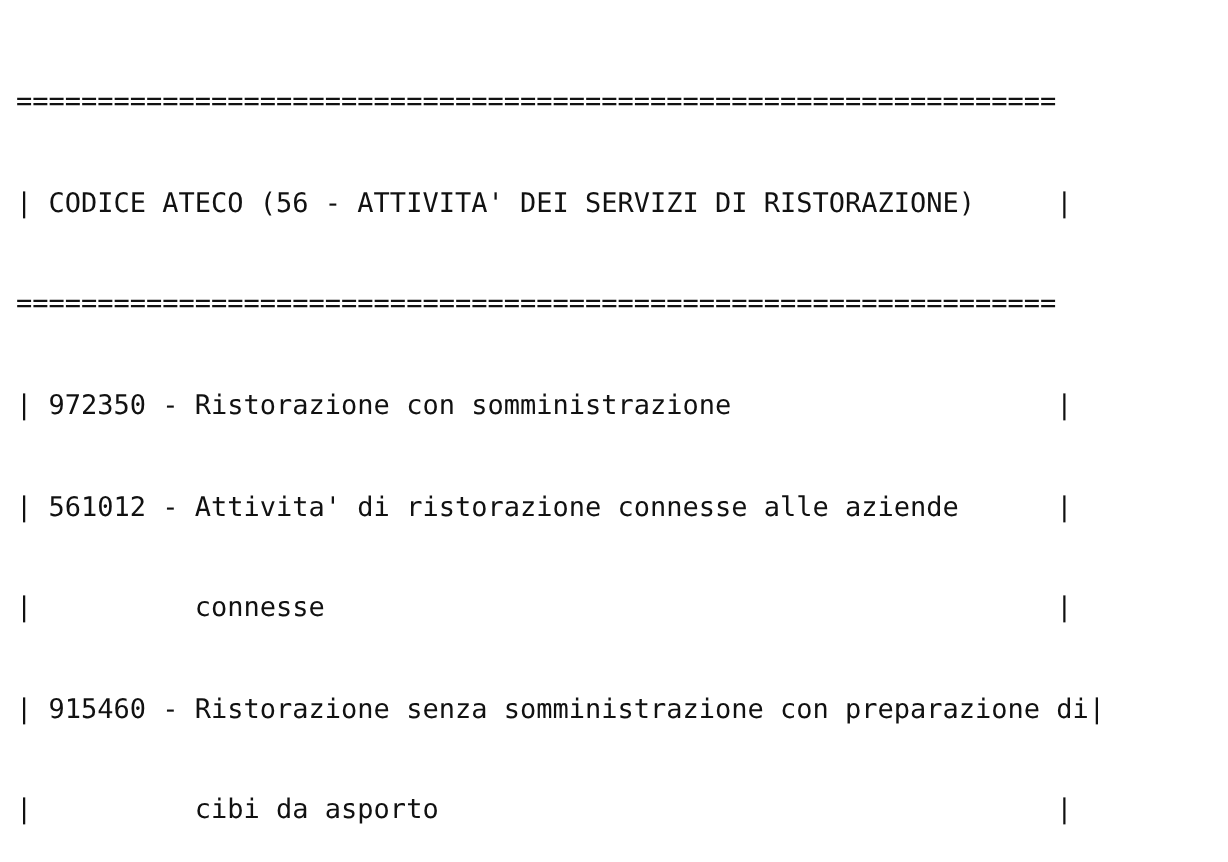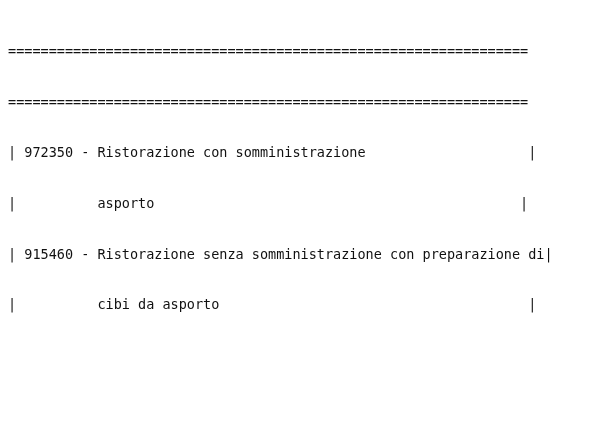--- a/index.html
+++ b/index.html
@@ -25,23 +25,25 @@
   .line {
     white-space: pre;
     font-family: "DejaVu Sans Mono", "Liberation Mono", monospace;
   }
 </style>
 </head>
 <body>
 
 <div id="ascii-table">
 <div class="line">================================================================</div>
+<div class="line">| CODICE ATECO (56 - ATTIVITA' DEI SERVIZI DI RISTORAZIONE)     |</div>
 <div class="line">================================================================</div>
 <div class="line">| 972350 - Ristorazione con somministrazione                    |</div>
-<div class="line">|          asporto                                             |</div>
+<div class="line">| 561012 - Attivita' di ristorazione connesse alle aziende      |</div>
+<div class="line">|          connesse                                             |</div>
 <div class="line">| 915460 - Ristorazione senza somministrazione con preparazione di|</div>
 <div class="line">|          cibi da asporto                                      |</div>
 
 
 
 
 
 
 
 

